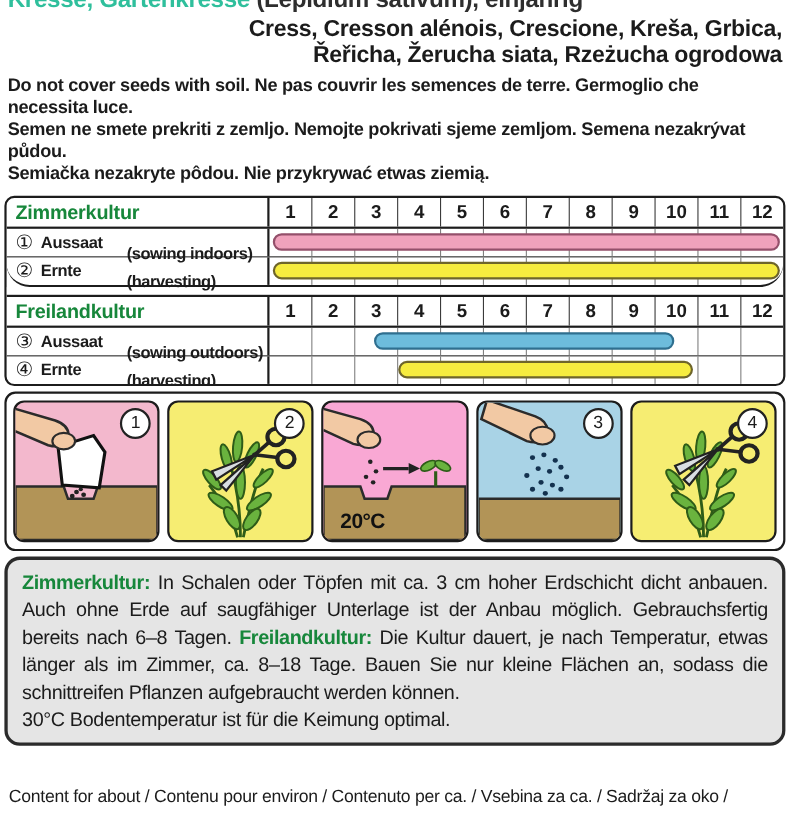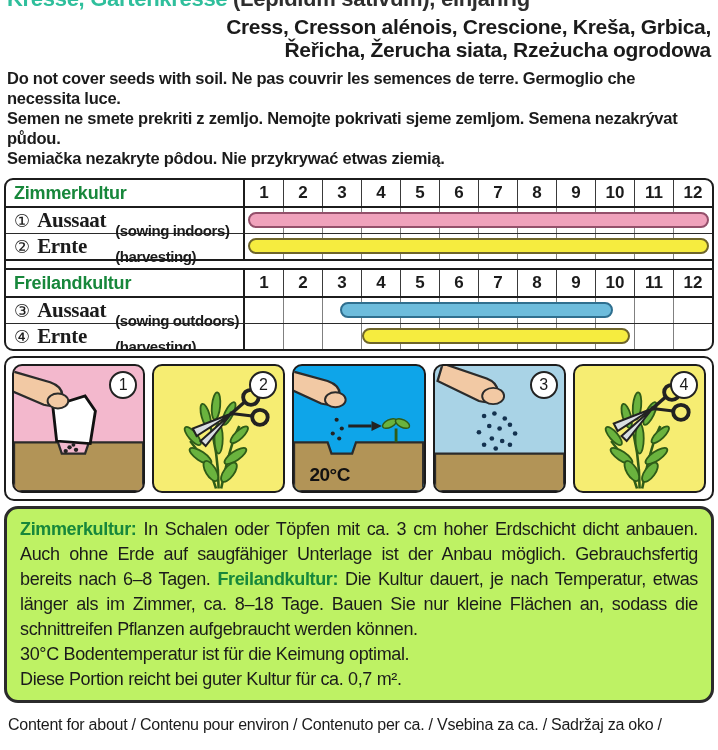--- a/index.html
+++ b/index.html
@@ -15,51 +15,51 @@
   .teal{color:#2fbf9c}
   .darkname{color:#2e2e2e}
   
   .titles{margin:2px 7px 4px;font-size:21px;font-weight:bold;line-height:23px;letter-spacing:-0.3px;}
   .titles span{display:block;text-align:right;}
   .notes{margin:7px 7px 10px;font-size:16.5px;line-height:20px;letter-spacing:-0.25px;}
   .notes span{display:block;font-weight:bold;}
   
   .calbox{margin:0 4px;border:2.5px solid #1c1c1c;border-radius:9px;overflow:hidden;background:#fff;}
   .cal-gap{height:7px;background:#fff;}
-  #cal1{border-bottom:2.5px solid #1c1c1c;}
+  #cal1{border-bottom:2.5px solid #1c1c1c;border-radius:21px;}
   #cal2{border-top:2.5px solid #1c1c1c;}
   .t-head{display:flex;height:26px;border-bottom:2px solid #1c1c1c;align-items:stretch;}
   .t-title{width:237px;display:flex;align-items:center;padding-left:8px;box-sizing:border-box;
     font-weight:bold;font-size:18px;color:#17873b;letter-spacing:-0.2px;}
   .t-cells{flex:1;display:flex;position:relative;border-left:2px solid #1c1c1c;}
   .t-head .m-cell{flex:1;border-left:1.5px solid #3a3a3a;display:flex;align-items:center;
     justify-content:center;font-weight:bold;font-size:17px;}
   .t-head .m-cell:first-child{border-left:none;}
   .t-row{display:flex;height:25px;border-bottom:1.5px solid #2a2a2a;}
   .cal-table .t-row:last-child{border-bottom:none;}
   .t-row .m-cell{flex:1;border-left:1px solid #808080;}
   .t-row .m-cell:first-child{border-left:none;}
   .t-label{width:237px;display:flex;align-items:center;padding-left:8px;box-sizing:border-box;}
   .circ{font-size:18px;margin-right:7px;}
-  .word{font-weight:bold;font-size:21px;width:78px;letter-spacing:-0.3px;font-family:Liberation Serif, serif;}
+  .word{font-weight:bold;font-size:15px;width:78px;letter-spacing:-0.3px;}
   .rnote{font-weight:bold;font-size:15px;letter-spacing:-0.4px;margin-top:20px;}
   .bar{position:absolute;top:4px;height:16px;border:2px solid;border-radius:9px;box-sizing:border-box;}
   
   .picto{margin:5px 4px;border:2.5px solid #1c1c1c;border-radius:10px;padding:6px;
     display:flex;gap:7px;height:145px;box-sizing:border-box;background:#fff;}
   .panel{flex:1;border:2.5px solid #1c1c1c;border-radius:10px;position:relative;overflow:hidden;background:#fff;}
   .panel svg{position:absolute;left:0;top:0;width:100%;height:100%;}
   .pnum{position:absolute;top:5px;right:6px;width:24px;height:24px;border:2px solid #222;
     border-radius:50%;background:#fff;display:flex;align-items:center;justify-content:center;
     font-size:16px;z-index:3;}
   .pnum:empty{display:none;}
   .temp{position:absolute;bottom:5px;left:15px;font-weight:bold;font-size:19px;color:#111;z-index:3;letter-spacing:-0.5px;}
   .temp:empty{display:none;}
   
-  .infobox{margin:5px 4px 0;border:3px solid #2b2b2b;border-radius:14px;background:#bef264;
+  .infobox{margin:5px 4px 0;border:3px solid #2b2b2b;border-radius:14px;background:#e5e5e5;
     padding:8px 13px;font-size:18px;line-height:25px;letter-spacing:-0.35px;max-height:250px;
     overflow:hidden;box-sizing:border-box;}
   .infobox p{margin:0;}
   .just{text-align:justify;}
   .g{color:#17873b;font-weight:bold;}
   
   .footer{position:absolute;left:8px;bottom:16px;font-size:16px;letter-spacing:-0.25px;}
 </style>
 </head>
 <body>
@@ -252,21 +252,21 @@
         <line x1="60" y1="38" x2="71" y2="28" stroke="#222" stroke-width="2.6"></line>
         <line x1="60" y1="38" x2="76" y2="40" stroke="#222" stroke-width="2.6"></line>
         <circle cx="75" cy="25" r="6" fill="none" stroke="#222" stroke-width="3"></circle>
         <circle cx="82" cy="41" r="6" fill="none" stroke="#222" stroke-width="3"></circle>
         <circle cx="60" cy="38" r="1.8" fill="#222"></circle>
       </g>
     </svg>
     <div class="pnum">2</div>
   </div>
 
-  <div class="panel" style="background: #0ea5e9;">
+  <div class="panel" style="background: #f9a8d4;">
     <svg viewBox="0 0 100 100" preserveAspectRatio="none">
       <path d="M0,61 L26,61 L29,70 L45,70 L48,61 L100,61 L100,100 L0,100 Z" fill="#b29457" stroke="#2b2b2b" stroke-width="1.8"></path>
       <path d="M-2,4 L26,12 Q37,16 35,25 Q32,33 21,30 L-2,19 Z" fill="#f2c9a4" stroke="#2b2b2b" stroke-width="1.8"></path>
       <ellipse cx="32" cy="27" rx="8" ry="6" fill="#f2c9a4" stroke="#2b2b2b" stroke-width="1.5"></ellipse>
       <g fill="#222">
         <circle cx="33" cy="43" r="1.6"></circle>
           <circle cx="37" cy="50" r="1.6"></circle>
           <circle cx="30" cy="54" r="1.6"></circle>
           <circle cx="35" cy="58" r="1.6"></circle>
       </g>
@@ -336,16 +336,15 @@
       </g>
     </svg>
     <div class="pnum">4</div>
   </div>
 
 </div>
 
 <div class="infobox">
   <p class="just"><span class="g">Zimmerkultur:</span><span> In Schalen oder Töpfen mit ca. 3 cm hoher Erdschicht dicht anbauen. Auch ohne Erde auf saugfähiger Unterlage ist der Anbau möglich. Gebrauchsfertig bereits nach 6–8 Tagen. </span><span class="g">Freilandkultur:</span><span> Die Kultur dauert, je nach Temperatur, etwas länger als im Zimmer, ca. 8–18 Tage. Bauen Sie nur kleine Flächen an, sodass die schnittreifen Pflanzen aufgebraucht werden können.</span></p>
   <p>30°C Bodentemperatur ist für die Keimung optimal.</p>
-  <p>Diese Portion reicht bei guter Kultur für ca. 0,7 m².</p>
 </div>
 
 <div class="footer">Content for about / Contenu pour environ / Contenuto per ca. / Vsebina za ca. / Sadržaj za oko /</div>
 
 </body></html>

